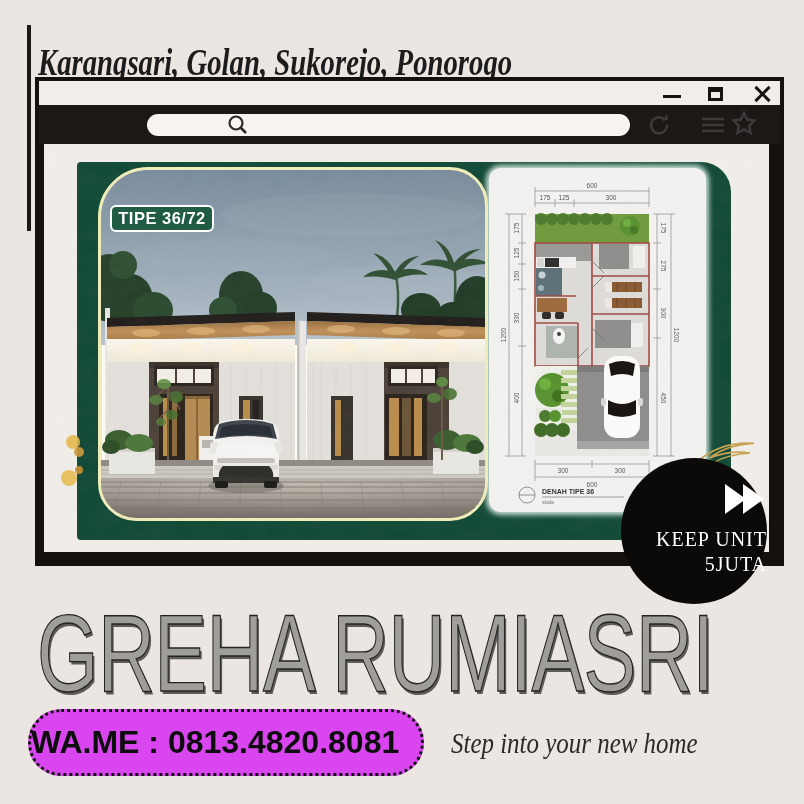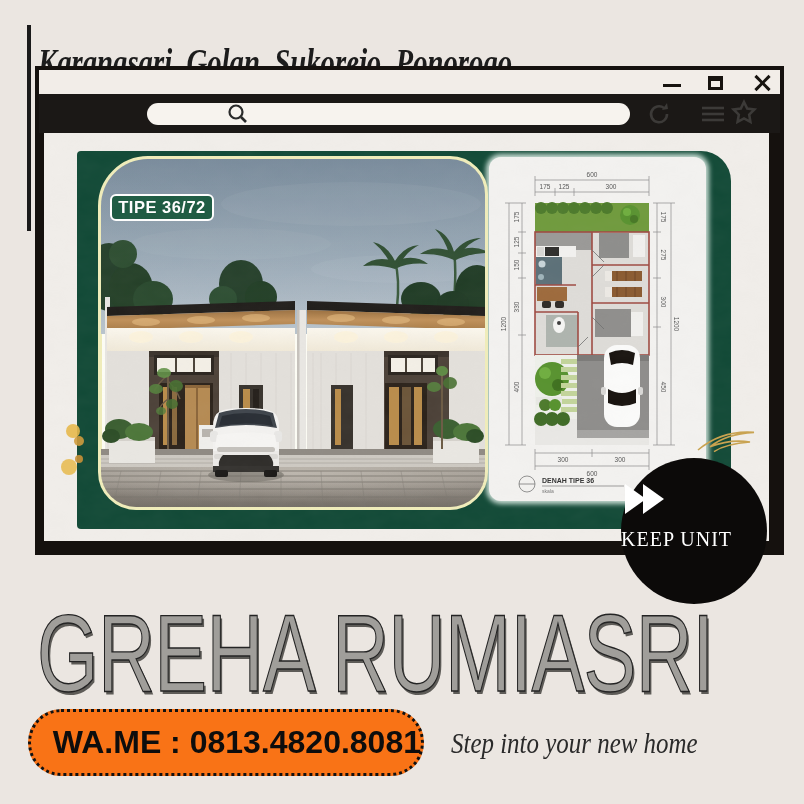--- a/index.html
+++ b/index.html
@@ -4,21 +4,21 @@
 <style>
   html,body{margin:0;padding:0;}
   body{width:804px;height:804px;overflow:hidden;background:#ebe6e1;font-family:"Liberation Sans",sans-serif;}
   #page{position:relative;width:804px;height:564px;}
   .abs{position:absolute;}
   
   #vline{left:27px;top:25px;width:4px;height:206px;background:#1a1a1a;}
   
   #headline{left:38px;top:40px;font-family:"Liberation Serif",serif;font-style:italic;font-weight:bold;font-size:38px;color:#1c1c1c;letter-spacing:0px;transform:scaleX(0.756);transform-origin:0 0;white-space:nowrap;}
   
-  #win{left:35px;top:66px;width:749px;height:489px;box-sizing:border-box;border:4px solid #15110e;background:#f2ede8;}
+  #win{left:35px;top:77px;width:749px;height:489px;box-sizing:border-box;border:4px solid #15110e;background:#f2ede8;}
   #titlebar{position:absolute;left:0;top:0;width:100%;height:24px;background:#f2ede8;}
   .tbtn{position:absolute;top:0;}
   #btn-min{left:624px;top:14px;width:18px;height:3px;background:#17130f;}
   #btn-max{left:669px;top:6px;width:15px;height:14px;border:3px solid #17130f;border-top-width:5px;box-sizing:border-box;background:#f2ede8;}
   #btn-close{left:714px;top:4px;width:18px;height:18px;}
   #btn-close:before,#btn-close:after{content:"";position:absolute;left:8px;top:-1px;width:3px;height:20px;background:#17130f;}
   #btn-close:before{transform:rotate(45deg);}
   #btn-close:after{transform:rotate(-45deg);}
   #toolbar{position:absolute;left:0;top:24px;width:100%;height:39px;background:#1b1816;}
   #search{position:absolute;left:108px;top:9px;width:483px;height:22px;border-radius:11px;background:#f7f3ee;}
@@ -27,28 +27,28 @@
   
   #greenpanel{left:33px;top:18px;width:654px;height:378px;background:#114936;border-radius:4px 30px 4px 4px;}
   
   #photoframe{left:54px;top:23px;width:390px;height:354px;background:#fdfdf5;border:4px solid #f0edba;border-radius:50px 38px 38px 38px;box-sizing:border-box;}
   #photo{left:57px;top:26px;width:384px;height:348px;border-radius:47px 35px 35px 35px;overflow:hidden;}
   
   #marble{left:445px;top:24px;width:217px;height:344px;background:#f3f2f0;border-radius:12px;box-shadow:0 0 5px 3px rgba(223,240,232,0.9);}
   
   #tipelabel{left:66px;top:61px;width:104px;height:27px;background:#1c5a41;border:2px solid #fff;border-radius:6px;box-sizing:border-box;color:#fff;font-weight:bold;font-size:16.5px;text-align:center;line-height:23px;letter-spacing:0.5px;}
   
-  #circle{left:621px;top:458px;width:146px;height:146px;border-radius:50%;background:#0c0a09;color:#fff;text-align:left;font-family:"Liberation Serif",serif;}
+  #circle{left:621px;top:458px;width:146px;height:146px;border-radius:50%;background:#0c0a09;color:#fff;text-align:right;font-family:"Liberation Serif",serif;}
   #circle .ff{margin-top:24px;height:36px;}
   #circle .t1{font-size:20px;margin-top:10px;letter-spacing:1px;}
   #circle .t2{font-size:20px;margin-top:2px;letter-spacing:1px;}
   
   #bigtitle{left:37px;top:589px;font-size:110px;font-weight:400;color:#a09e9a;letter-spacing:-1px;white-space:nowrap;transform:scaleX(0.72);transform-origin:0 0;-webkit-text-stroke:1.4px #242424;text-shadow:2.5px 2.5px 0px #5e5c58;}
   
-  #phonebox{left:28px;top:709px;width:396px;height:67px;box-sizing:border-box;background:#f97316;border:3.5px dotted #111;border-radius:33px;text-align:right;}
+  #phonebox{left:28px;top:709px;width:396px;height:67px;box-sizing:border-box;background:#d946ef;border:3.5px dotted #111;border-radius:33px;text-align:left;}
   #phonebox span{font-size:32px;font-weight:bold;color:#0d0d0d;line-height:60px;letter-spacing:0px;white-space:nowrap;}
   
   #tagline{left:451px;top:727px;font-family:"Liberation Serif",serif;font-style:italic;font-size:29px;color:#2a2a2a;transform:scaleX(0.86);transform-origin:0 0;white-space:nowrap;}
 </style>
 </head>
 <body>
 <div id="page">
   <div class="abs" id="vline"></div>
   <div class="abs" id="headline">Karangsari, Golan, Sukorejo, Ponorogo</div>
 
@@ -490,19 +490,20 @@
   </div>
 
   <div class="abs" id="circle">
     <div class="ff">
       <svg width="46" height="34" viewBox="0 0 46 34">
         <path d="M4 2 L25 17 L4 32 Z" fill="#fff"></path>
         <path d="M22 2 L43 17 L22 32 Z" fill="#fff"></path>
       </svg>
     </div>
     <div class="t1">KEEP UNIT</div>
+    <div class="t2">5JUTA</div>
   </div>
 
   <div class="abs" id="bigtitle">GREHA RUMIASRI</div>
 
   <div class="abs" id="phonebox"><span>WA.ME : 0813.4820.8081</span></div>
   <div class="abs" id="tagline">Step into your new home</div>
 </div>
 
 </body></html>

